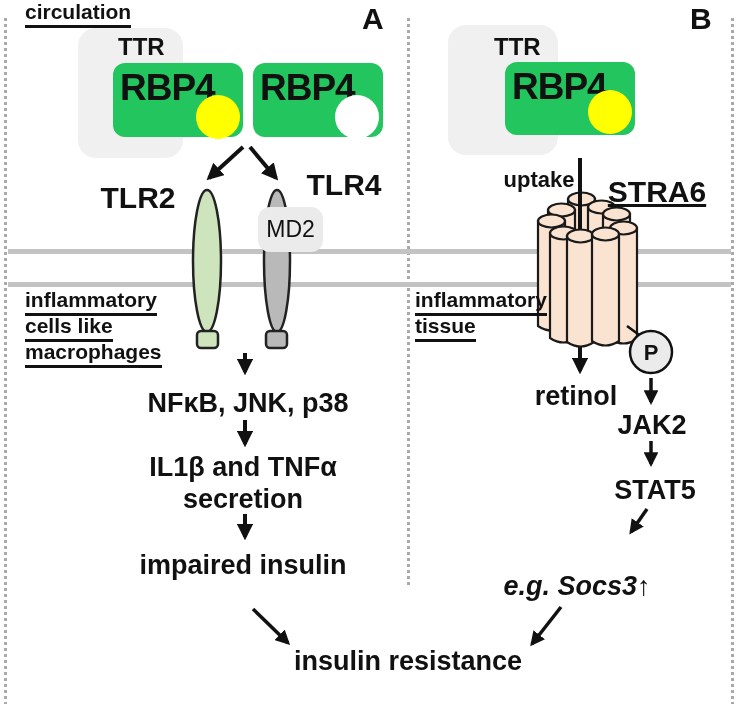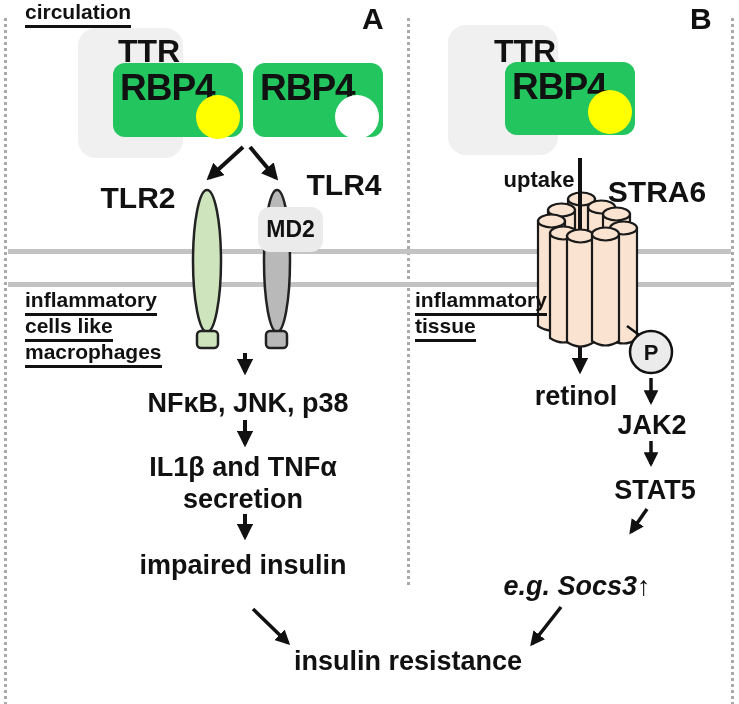--- a/index.html
+++ b/index.html
@@ -6,36 +6,36 @@
   .stage{
     position:relative;width:739px;height:704px;background:#ffffff;overflow:hidden;
     font-family:"Liberation Sans", sans-serif;color:#111;
   }
   .dotted-v{
     position:absolute;width:3px;
     background:repeating-linear-gradient(to bottom,#a9a9a9 0 3px,transparent 3px 6px);
   }
   .membrane{position:absolute;height:5px;background:#c3c3c3;left:8px;width:723px;}
   .ttr-box{position:absolute;background:#f0f0f0;border-radius:18px;}
-  .ttr-lbl{position:absolute;font-weight:bold;font-size:32px;}
+  .ttr-lbl{position:absolute;font-weight:bold;font-size:24px;}
   .rbp4-box{position:absolute;background:#22c55e;border-radius:12px;}
   .rbp4-lbl{position:absolute;left:7px;top:4px;font-weight:bold;font-size:37px;letter-spacing:-1px;}
   .ligand{position:absolute;width:44px;height:44px;border-radius:50%;}
   .ligand.yellow{background:#ffff00;}
   .ligand.white{background:#ffffff;}
   .lbl{position:absolute;font-weight:bold;white-space:nowrap;}
   .ctr{transform:translateX(-50%);}
   .fs30{font-size:30px;}
   .fs27{font-size:27px;}
   .fs22{font-size:22px;}
   .fs21{font-size:21px;}
   .ul{border-bottom:3px solid #111;padding-bottom:1px;display:inline-block;}
   .md2-box{
     position:absolute;left:258px;top:207px;width:65px;height:45px;background:#ebebeb;
-    border-radius:12px;text-align:center;line-height:45px;font-weight:bold;font-size:23px;
+    border-radius:12px;text-align:center;line-height:45px;font-weight:normal;font-size:23px;
   }
   .p-lbl{font-size:22px;}
   .italic{font-style:italic;}
   svg{position:absolute;left:0;top:0;}
   .z0{z-index:0}.z1{z-index:1}.z2{z-index:2}.z3{z-index:3}
 </style>
 </head>
 <body>
 
 <div class="stage">
@@ -157,21 +157,21 @@
   </div>
 
   <div class="lbl fs27 ctr z3" style="left:248px;top:388px;">NFκB, JNK, p38</div>
   <div class="lbl fs27 ctr z3" style="left:243px;top:452px;">IL1β and TNFα</div>
   <div class="lbl fs27 ctr z3" style="left:243px;top:484px;">secretion</div>
   <div class="lbl fs27 ctr z3" style="left:243px;top:550px;">impaired insulin</div>
 
   <div class="lbl fs27 ctr z3" style="left:408px;top:646px;">insulin resistance</div>
 
   <div class="lbl fs22 ctr z3" style="left:539px;top:167px;">uptake</div>
-  <div class="lbl fs30 ctr z3" style="left:657px;top:175px;">STRA6</div>
+  <div class="lbl fs30 ctr z3" style="left:657px;top:175px;text-decoration:underline;">STRA6</div>
 
   <div class="lbl fs21 z3" style="left:415px;top:288px;">
     <span class="ul">inflammatory</span>
   </div>
   <div class="lbl fs21 z3" style="left:415px;top:314px;">
     <span class="ul">tissue</span>
   </div>
 
   <div class="lbl fs27 ctr z3" style="left:576px;top:381px;">retinol</div>
   <div class="lbl p-lbl ctr z3" style="position:absolute;left:651px;top:340px;font-weight:bold;">P</div>

